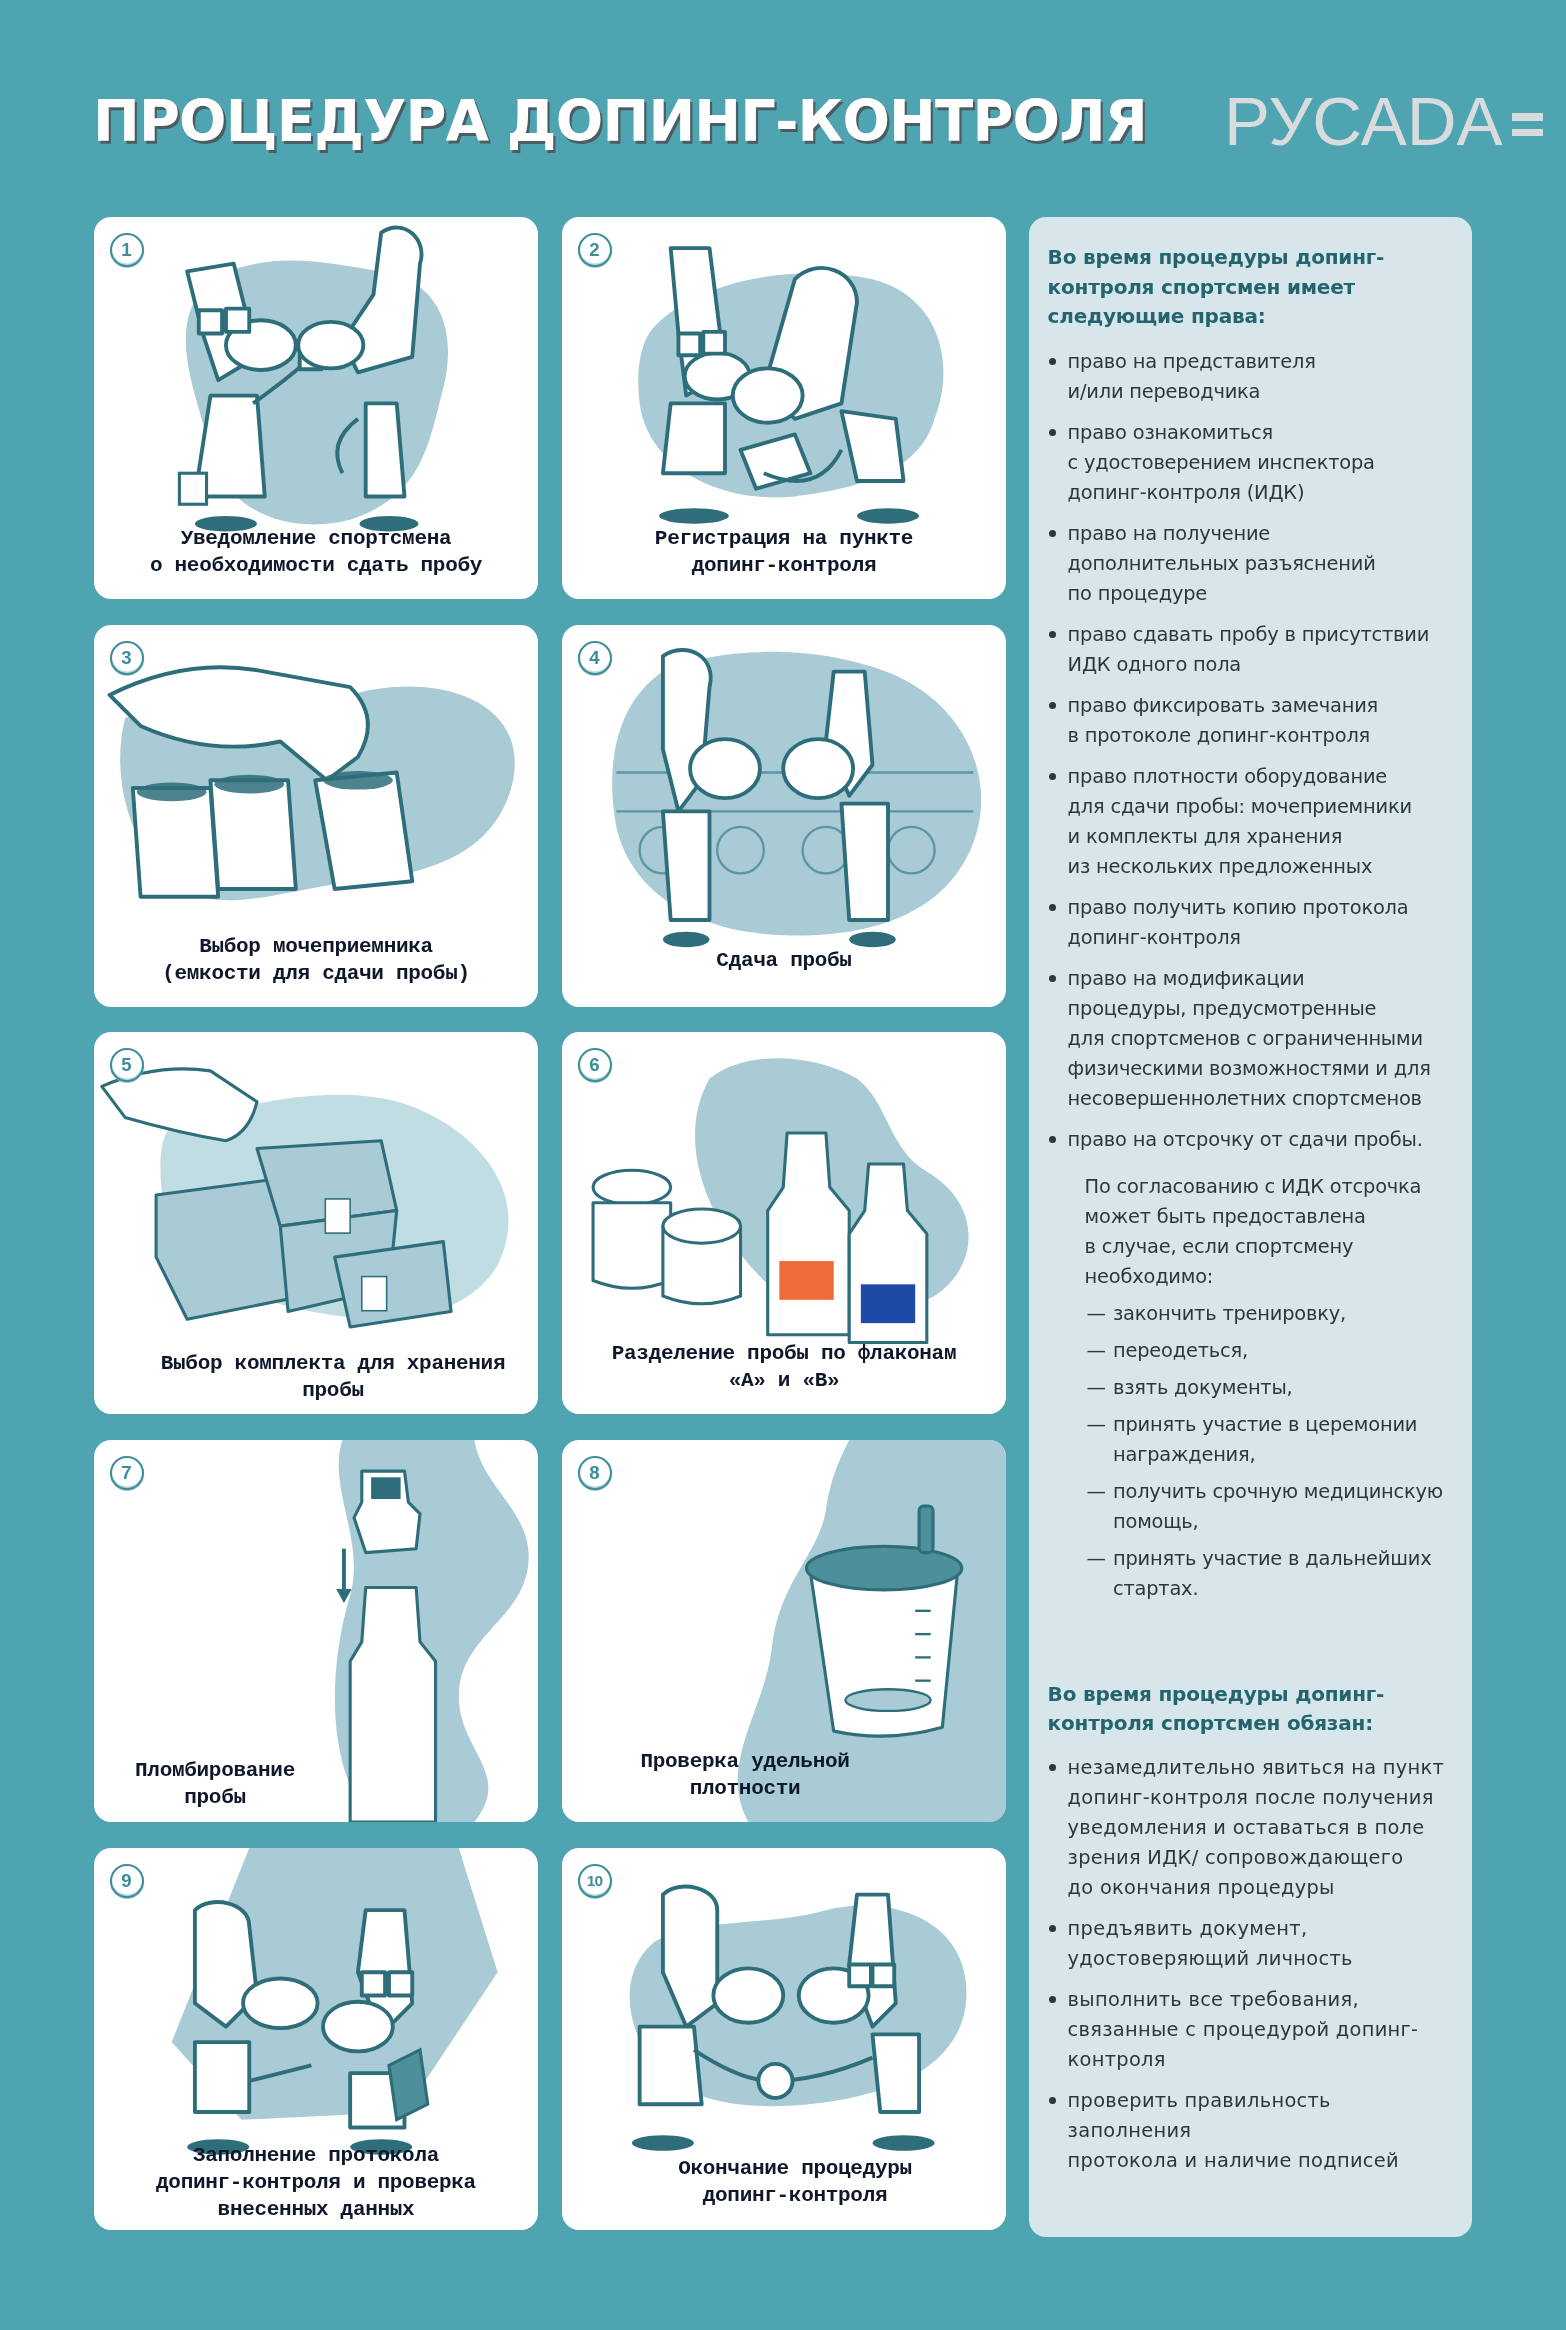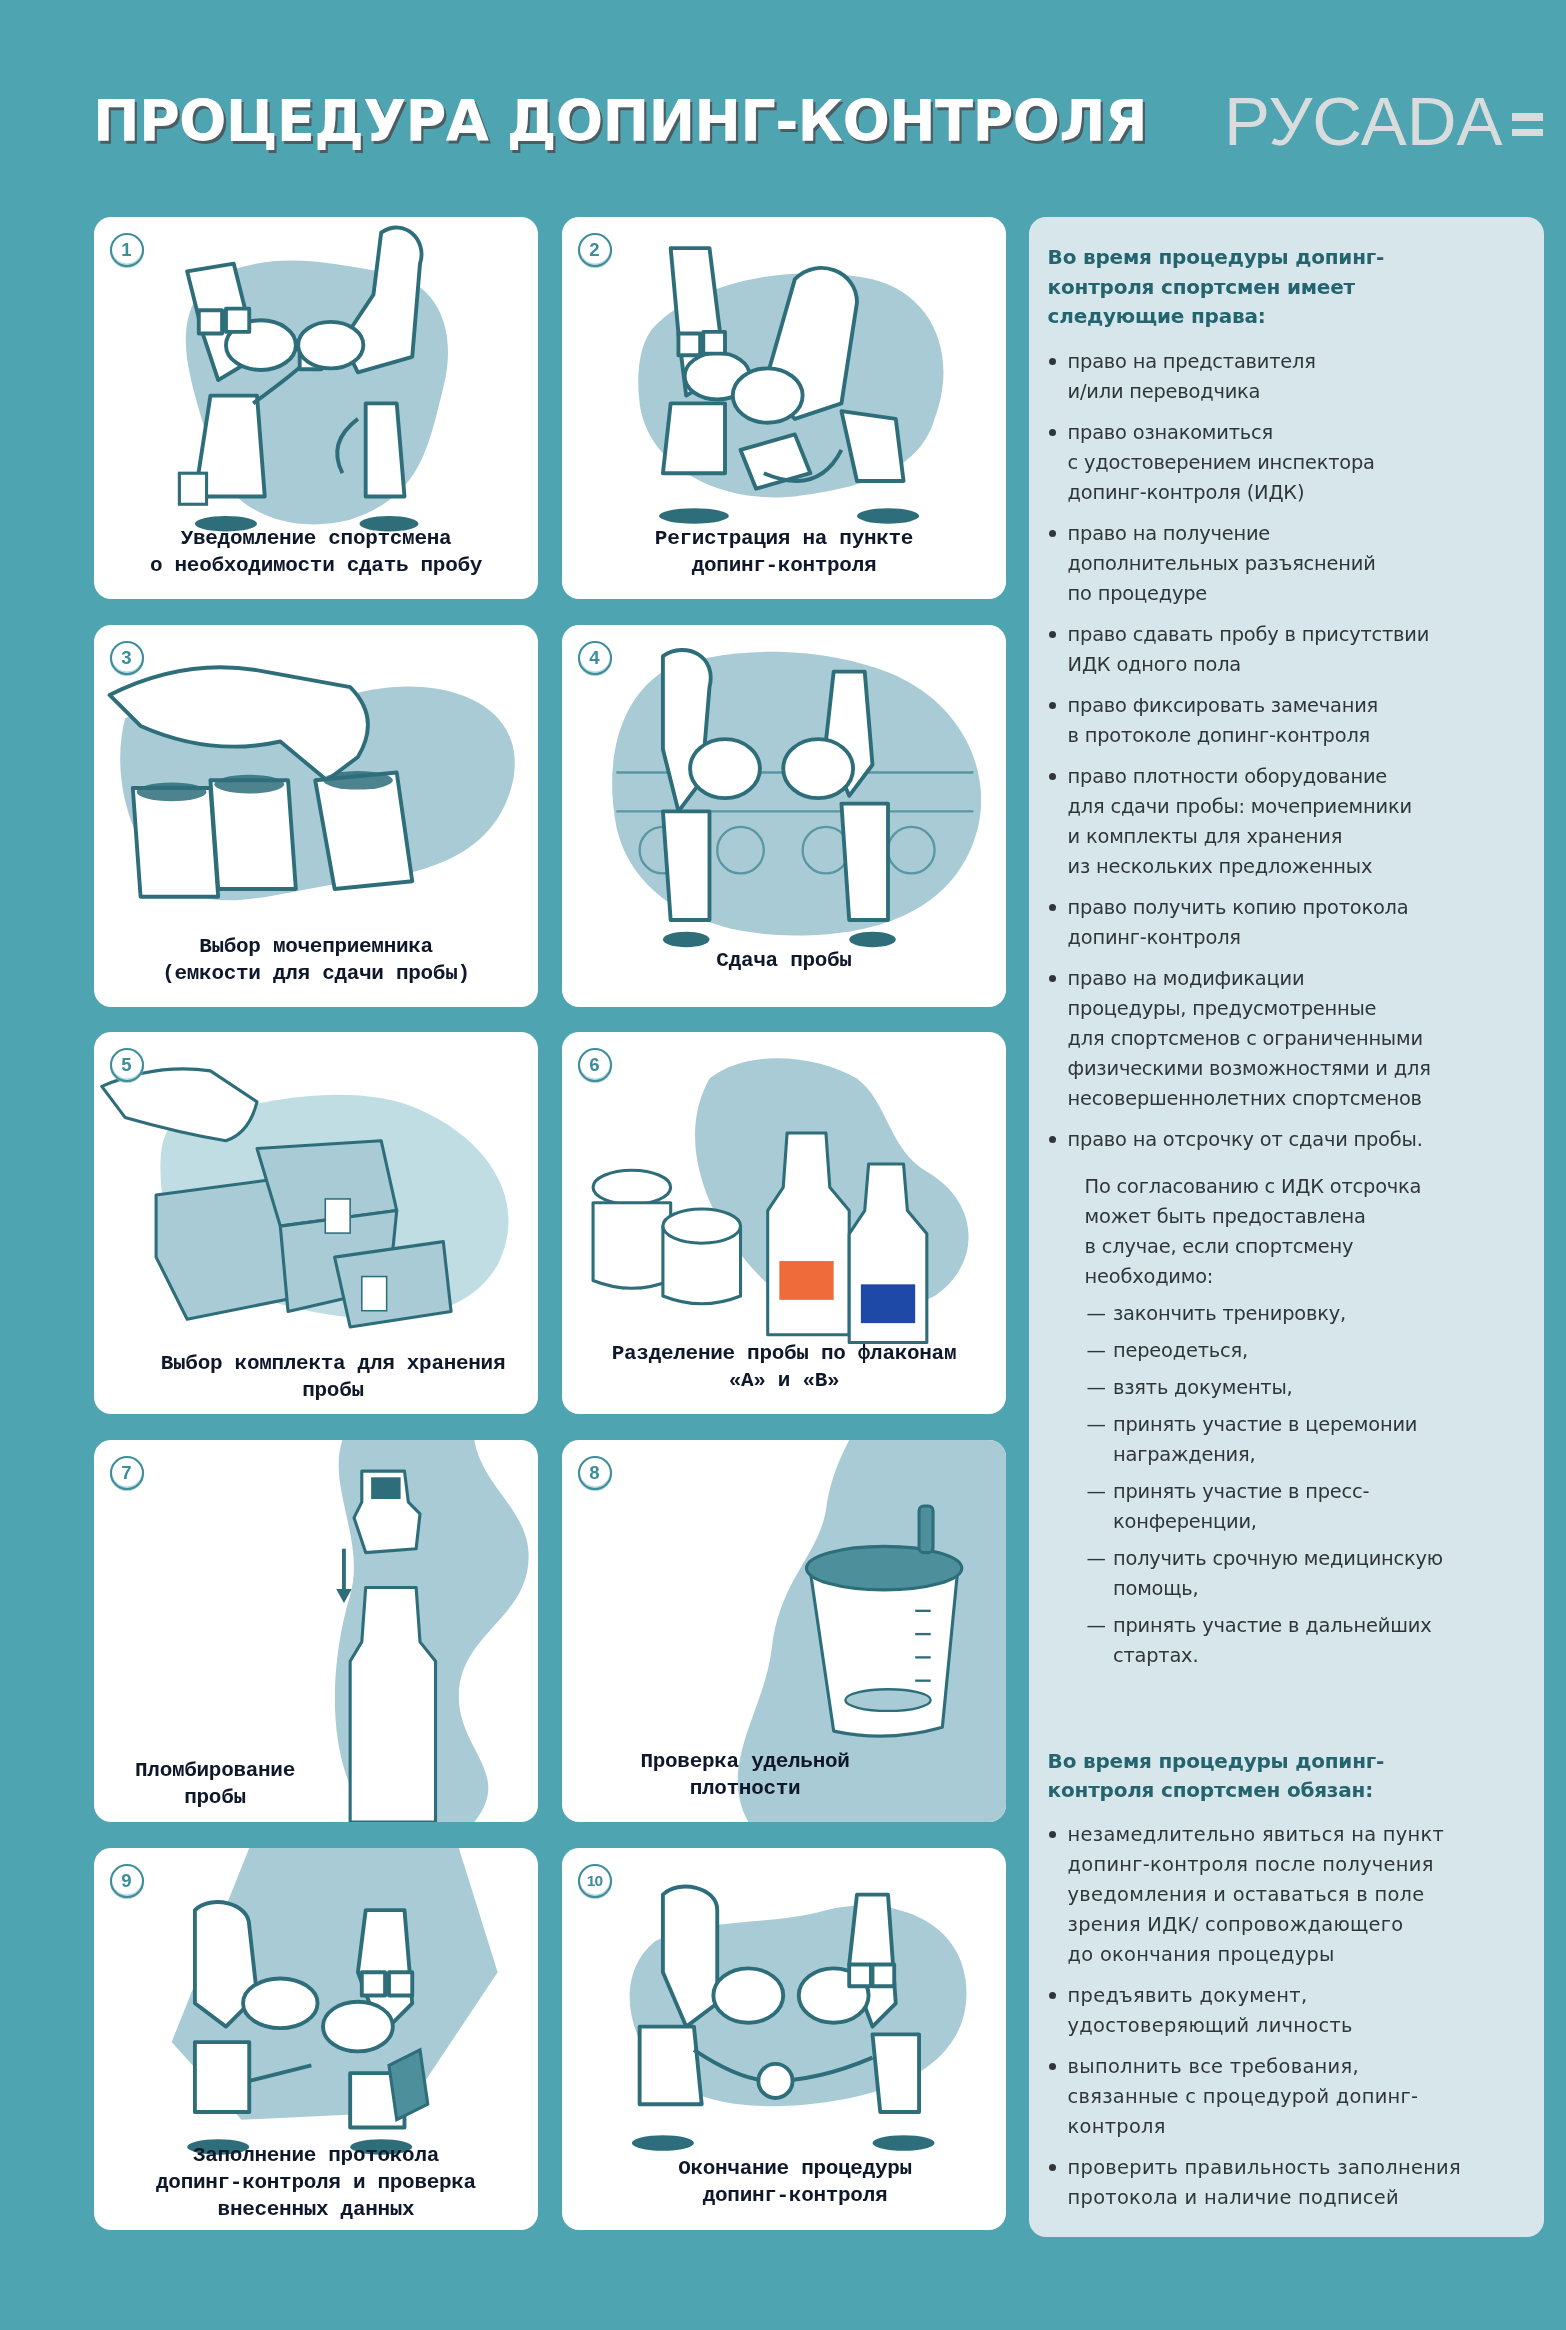--- a/index.html
+++ b/index.html
@@ -52,21 +52,21 @@
   .art { position: absolute; left: 0; top: 0; width: 444px; height: 382px; z-index: 1; }
   .caption {
     position: absolute; left: 0; right: 0; z-index: 2;
     text-align: center; color: #0f172a;
     font-family: Liberation Mono, monospace; font-weight: bold;
     font-size: 21px; line-height: 27px; letter-spacing: -0.3px;
   }
   .caption span { display: block; }
 
   .panel {
-    position: absolute; left: 1029px; top: 217px; width: 515px; height: 2020px;
+    position: absolute; left: 1029px; top: 217px; width: 443px; height: 2020px;
     background: #d6e6eb; border-radius: 17px;
     padding: 26.4px 20px 0 18.6px;
     color: #2f3638;
   }
   .panel-heading {
     color: #24646f; font-weight: bold; font-size: 20px; line-height: 29.5px;
     letter-spacing: -0.2px;
   }
   .panel-heading span { display: block; }
   .rights { margin-top: 15.5px; list-style: none; }
@@ -424,24 +424,20 @@
         <span>переодеться,</span>
       </li>
     <li>
         <span>взять документы,</span>
       </li>
     <li>
         <span>принять участие в церемонии</span>
         <span>награждения,</span>
       </li>
     <li>
-        <span>принять участие в пресс-</span>
-        <span>конференции,</span>
-      </li>
-    <li>
         <span>получить срочную медицинскую</span>
         <span>помощь,</span>
       </li>
     <li>
         <span>принять участие в дальнейших</span>
         <span>стартах.</span>
       </li>
   </ul>
   <div class="panel-heading obl-heading">
     <span>Во время процедуры допинг-</span>

